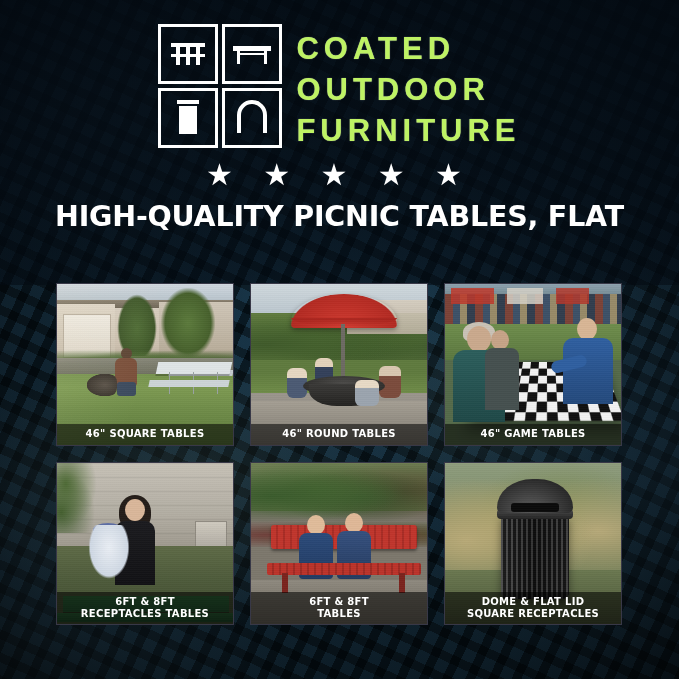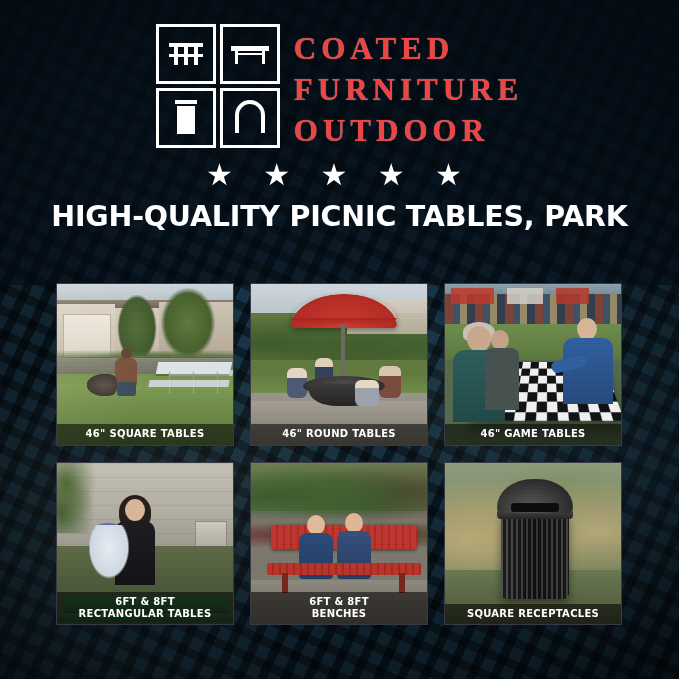--- a/index.html
+++ b/index.html
@@ -90,22 +90,22 @@
     display: flex;
     align-items: center;
     justify-content: center;
     box-sizing: border-box;
   }
   .logo-wordmark {
     margin-left: 14px;
     padding-top: 4px;
   }
   .logo-line {
-    color: #ef4444;
-    font-family: Liberation Serif, serif;
+    color: #bef264;
+    font-family: Liberation Sans, sans-serif;
     font-weight: 700;
     font-size: 31px;
     letter-spacing: 5px;
     line-height: 41px;
     white-space: nowrap;
     text-shadow: 0 0 1px rgba(255,255,255,0.6);
   }
 
   
   .stars {
@@ -549,29 +549,29 @@
           </svg>
         </div>
         <div class="logo-cell">
           <svg width="34" height="38" viewBox="0 0 34 38" aria-hidden="true">
             <path d="M4 34 L4 16 A13 13 0 0 1 30 16 L30 34" fill="none" stroke="#ffffff" stroke-width="4"></path>
           </svg>
         </div>
       </div>
       <div class="logo-wordmark">
         <div class="logo-line">COATED</div>
+        <div class="logo-line">OUTDOOR</div>
         <div class="logo-line">FURNITURE</div>
-        <div class="logo-line">OUTDOOR</div>
       </div>
     </div>
 
     <div class="stars">★ ★ ★ ★ ★</div>
 
     <div class="headline">
-      <div>HIGH-QUALITY PICNIC TABLES, PARK</div>
+      <div>HIGH-QUALITY PICNIC TABLES, FLAT</div>
     </div>
 
     <div class="grid">
 
       <div class="card">
         <div class="photo p1">
           <div class="roof"></div>
             <div class="wall-left"></div>
             <div class="garage"></div>
           <div class="wall-right"></div>
@@ -652,21 +652,21 @@
               <div class="body"></div>
             </div>
           <div class="kid-hat"></div>
             <div class="kid"></div>
           <div class="table"></div>
             <div class="bench"></div>
         </div>
         <div class="grain"></div>
         <div class="caption-bar two">
           <div>6FT &amp; 8FT</div>
-          <div>RECTANGULAR TABLES</div>
+          <div>RECEPTACLES TABLES</div>
         </div>
       </div>
 
       <div class="card">
         <div class="photo p5">
           <div class="trees"></div>
             <div class="shrubrow"></div>
             <div class="gravel"></div>
           <div class="bench-back"></div>
           <div class="boy1">
@@ -676,34 +676,35 @@
           <div class="boy2">
               <div class="head"></div>
               <div class="body"></div>
             </div>
           <div class="bench-seat"></div>
             <div class="bench-legs"></div>
         </div>
         <div class="grain"></div>
         <div class="caption-bar two">
           <div>6FT &amp; 8FT</div>
-          <div>BENCHES</div>
+          <div>TABLES</div>
         </div>
       </div>
 
       <div class="card">
         <div class="photo p6">
           <div class="grasses"></div>
             <div class="ground"></div>
           <div class="can-body"></div>
             <div class="can-rim"></div>
             <div class="dome"></div>
             <div class="dome-slot"></div>
         </div>
         <div class="grain"></div>
         <div class="caption-bar two">
+          <div>DOME &amp; FLAT LID</div>
           <div>SQUARE RECEPTACLES</div>
         </div>
       </div>
 
     </div>
   </div>
 </div>
 
 </body></html>

